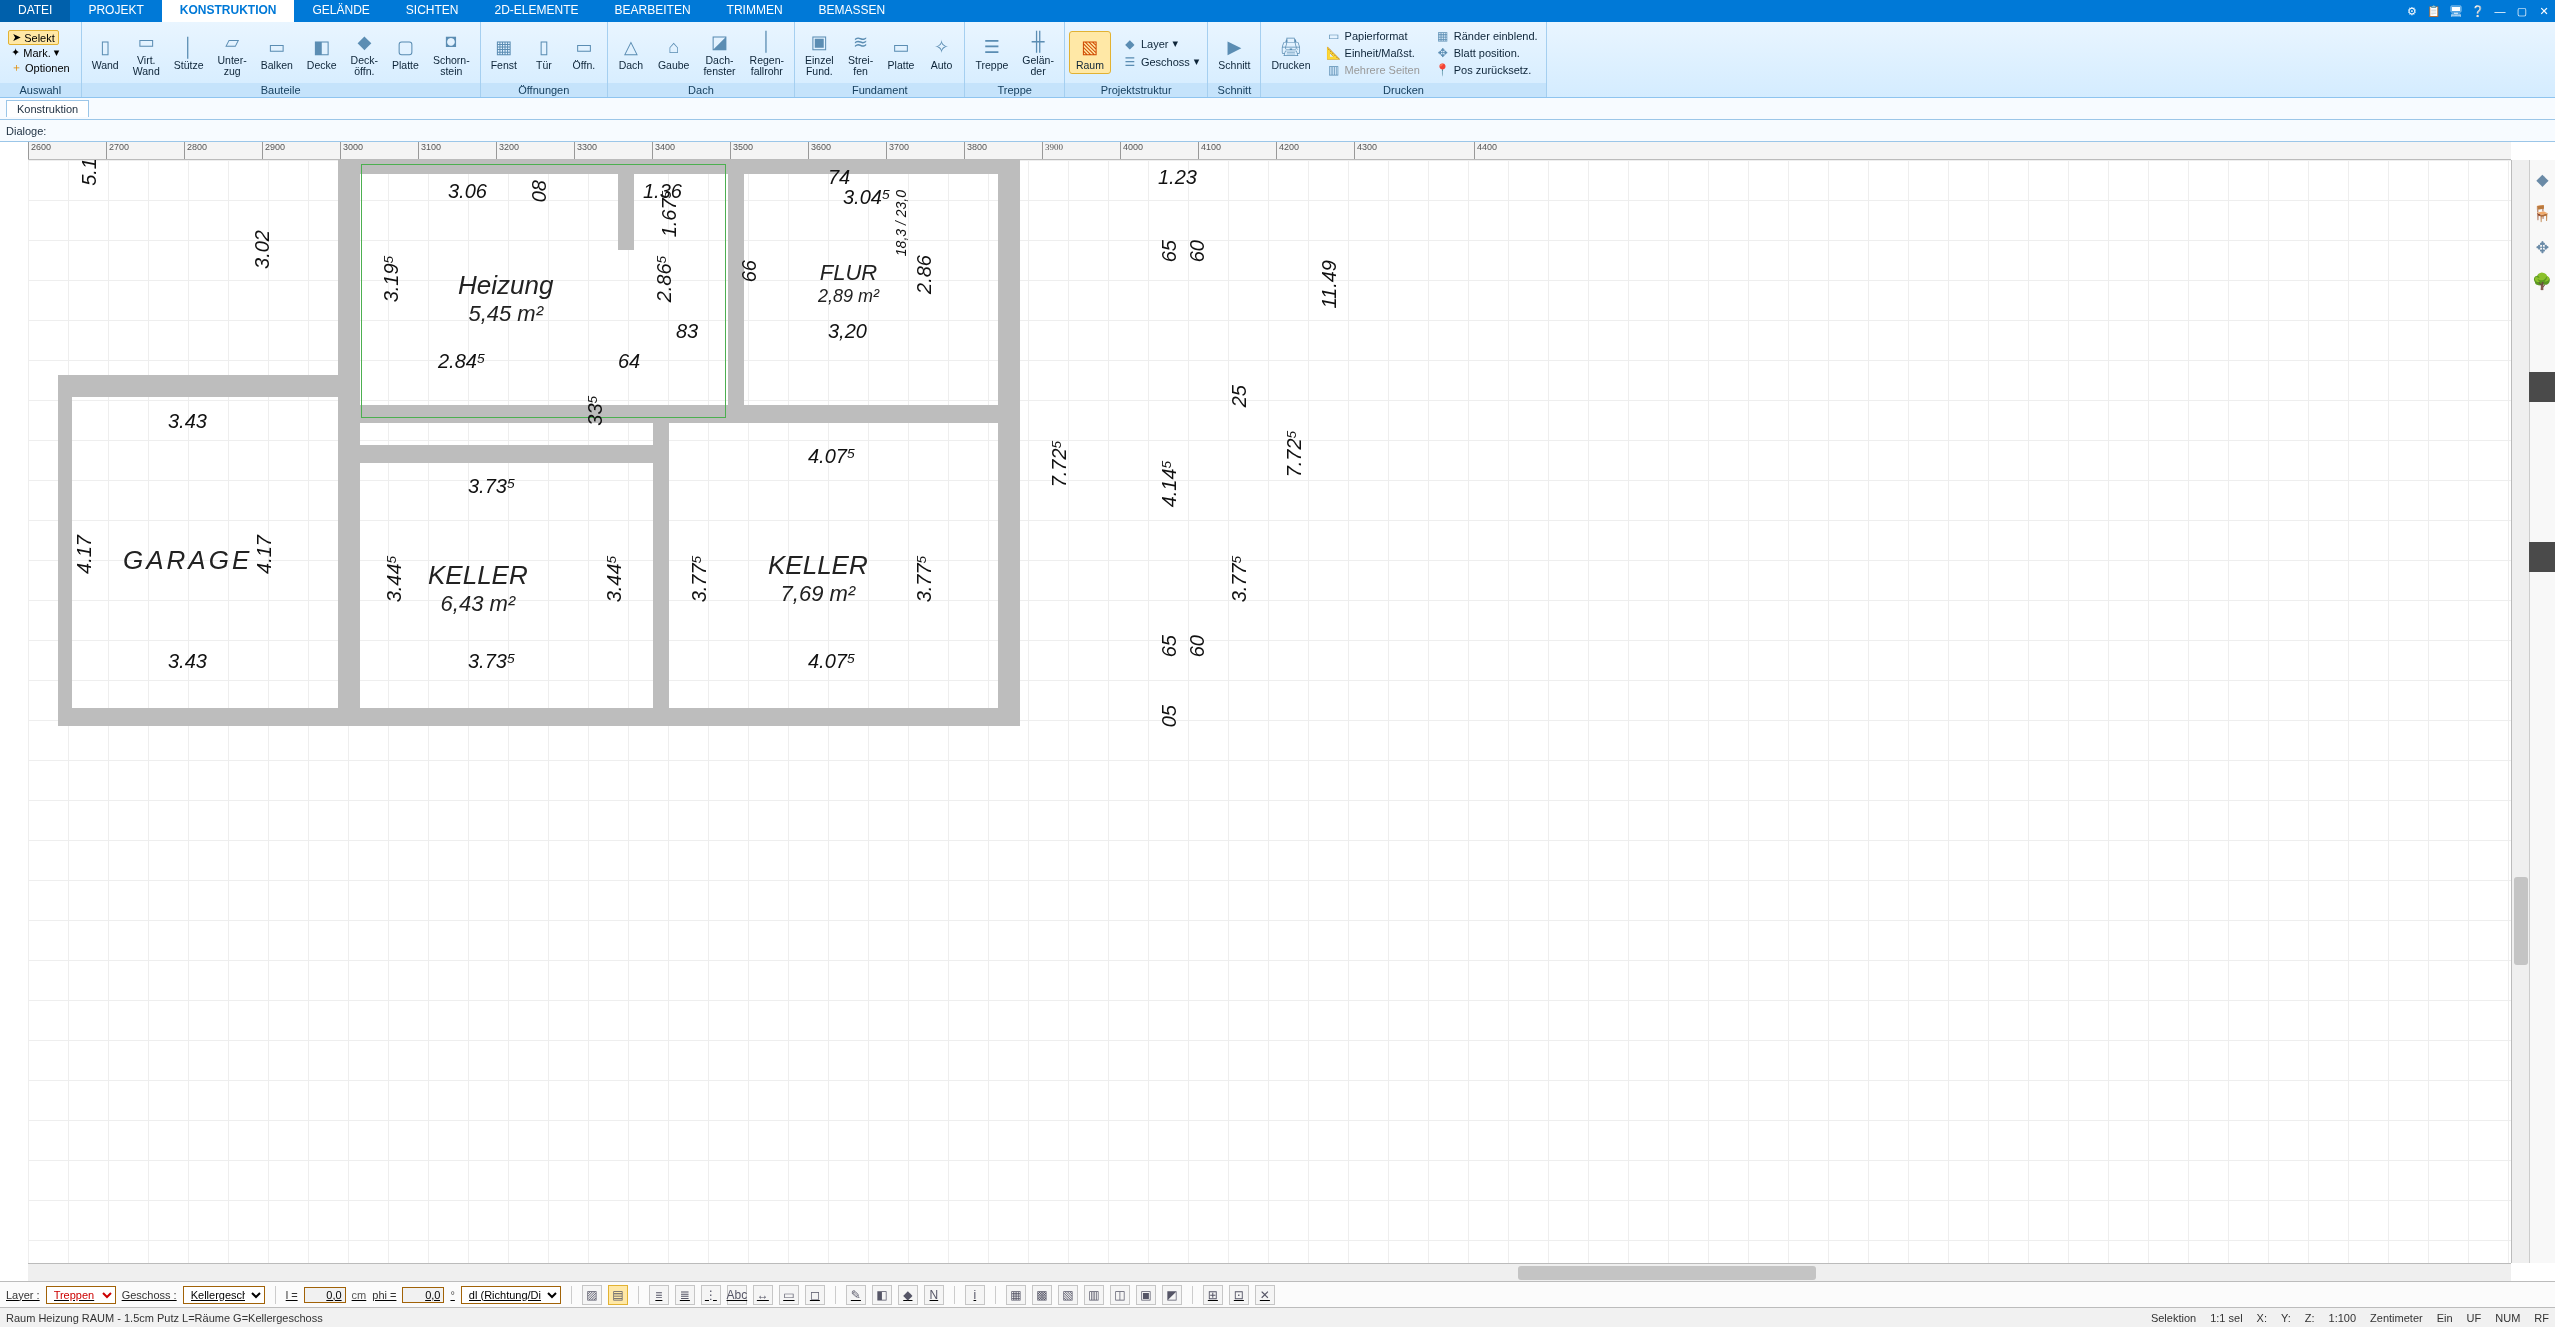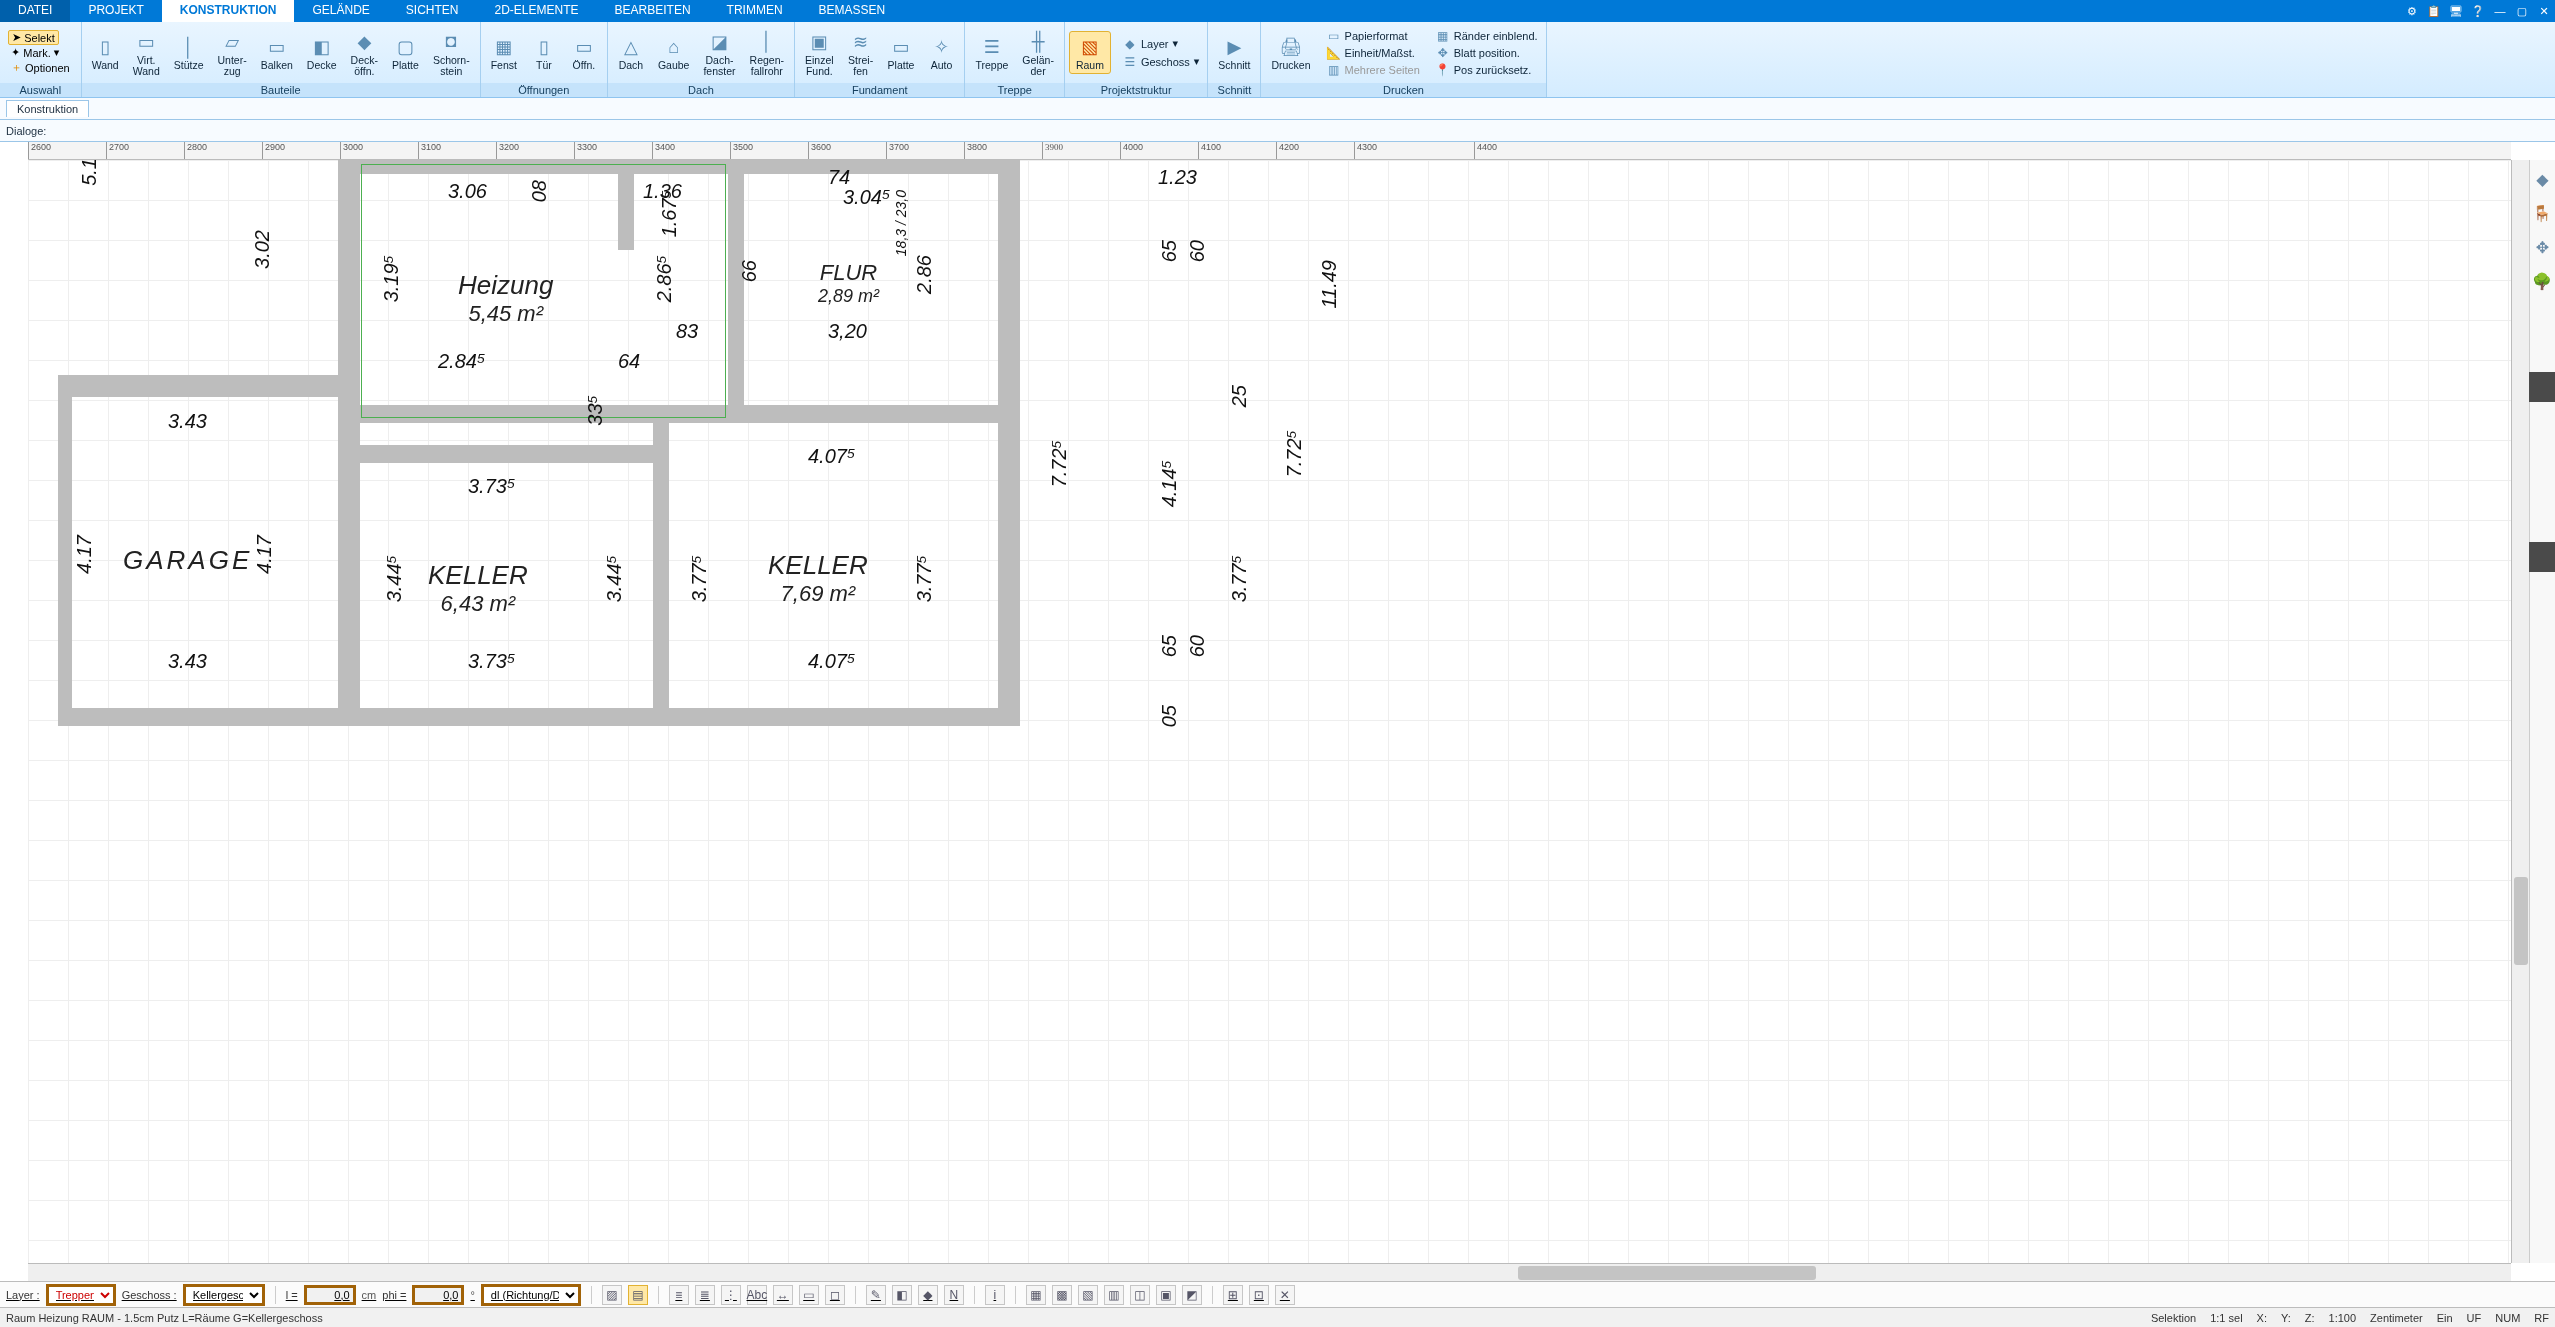--- a/index.html
+++ b/index.html
@@ -51,22 +51,22 @@
 .scroll-h .thumb { position:absolute; top:2px; height:14px; background:#c4c4c4; border-radius:3px; left:60%; width:12%; }
 .scroll-v { position:absolute; top:18px; right:26px; width:18px; bottom:18px; background:#efefef; border-left:1px solid #bbb;}
 .scroll-v .thumb { position:absolute; left:2px; width:14px; background:#c4c4c4; border-radius:3px; top:65%; height:8%; }
 .side-tools { position:absolute; top:18px; right:0; width:26px; bottom:18px; background:#f8f8f8; border-left:1px solid #ccc; display:flex; flex-direction:column; align-items:center; gap:14px; padding-top:10px;}
 .side-tools div{ width:20px; height:20px; font-size:16px; color:#6a8aa6; cursor:pointer; text-align:center;}
 .side-grip { position:absolute; right:0; top:50%; width:26px; height:30px; background:#4a4a4a; }
 
 
 .bottombar { position:absolute; left:0; right:0; bottom:20px; height:26px; background:#fbfbfb; border-top:1px solid #bcbcbc; display:flex; align-items:center; font-size:11px; gap:6px; padding:0 6px;text-decoration:underline; }
 .bottombar label{ color:#333; }
-.bottombar select, .bottombar input{ font-size:11px; border:3px solid #a16207; padding:1px 3px; background:#fff;}
-.bottombar input[type=text]{ width:52px; background:#f1f1f1; text-align:right;}
+.bottombar select, .bottombar input{ font-size:11px; border:1px solid #a16207; padding:1px 3px; background:#fff;}
+.bottombar input[type=text]{ width:42px; background:#f1f1f1; text-align:right;}
 .bottombar .unit{ color:#555; }
 .bottombar .divider{ width:1px; height:18px; background:#ccc; margin:0 4px;}
 .bottombar .tb-ico{ width:20px; height:20px; border:1px solid #c6c6c6; background:#f5f5f5; display:flex; align-items:center; justify-content:center; font-size:12px; color:#556; cursor:pointer;}
 .bottombar .tb-ico.active{ background:#ffe8a6; border-color:#e2b233;}
 
 
 .statusbar { position:absolute; left:0; right:0; bottom:0; height:20px; background:#f1f1f1; border-top:1px solid #bcbcbc; display:flex; align-items:center; font-size:11px; color:#333; padding:0 6px; gap:14px;}
 .statusbar .seg{ white-space:nowrap; }
 .statusbar .flex{ flex:1; }
 </style>

